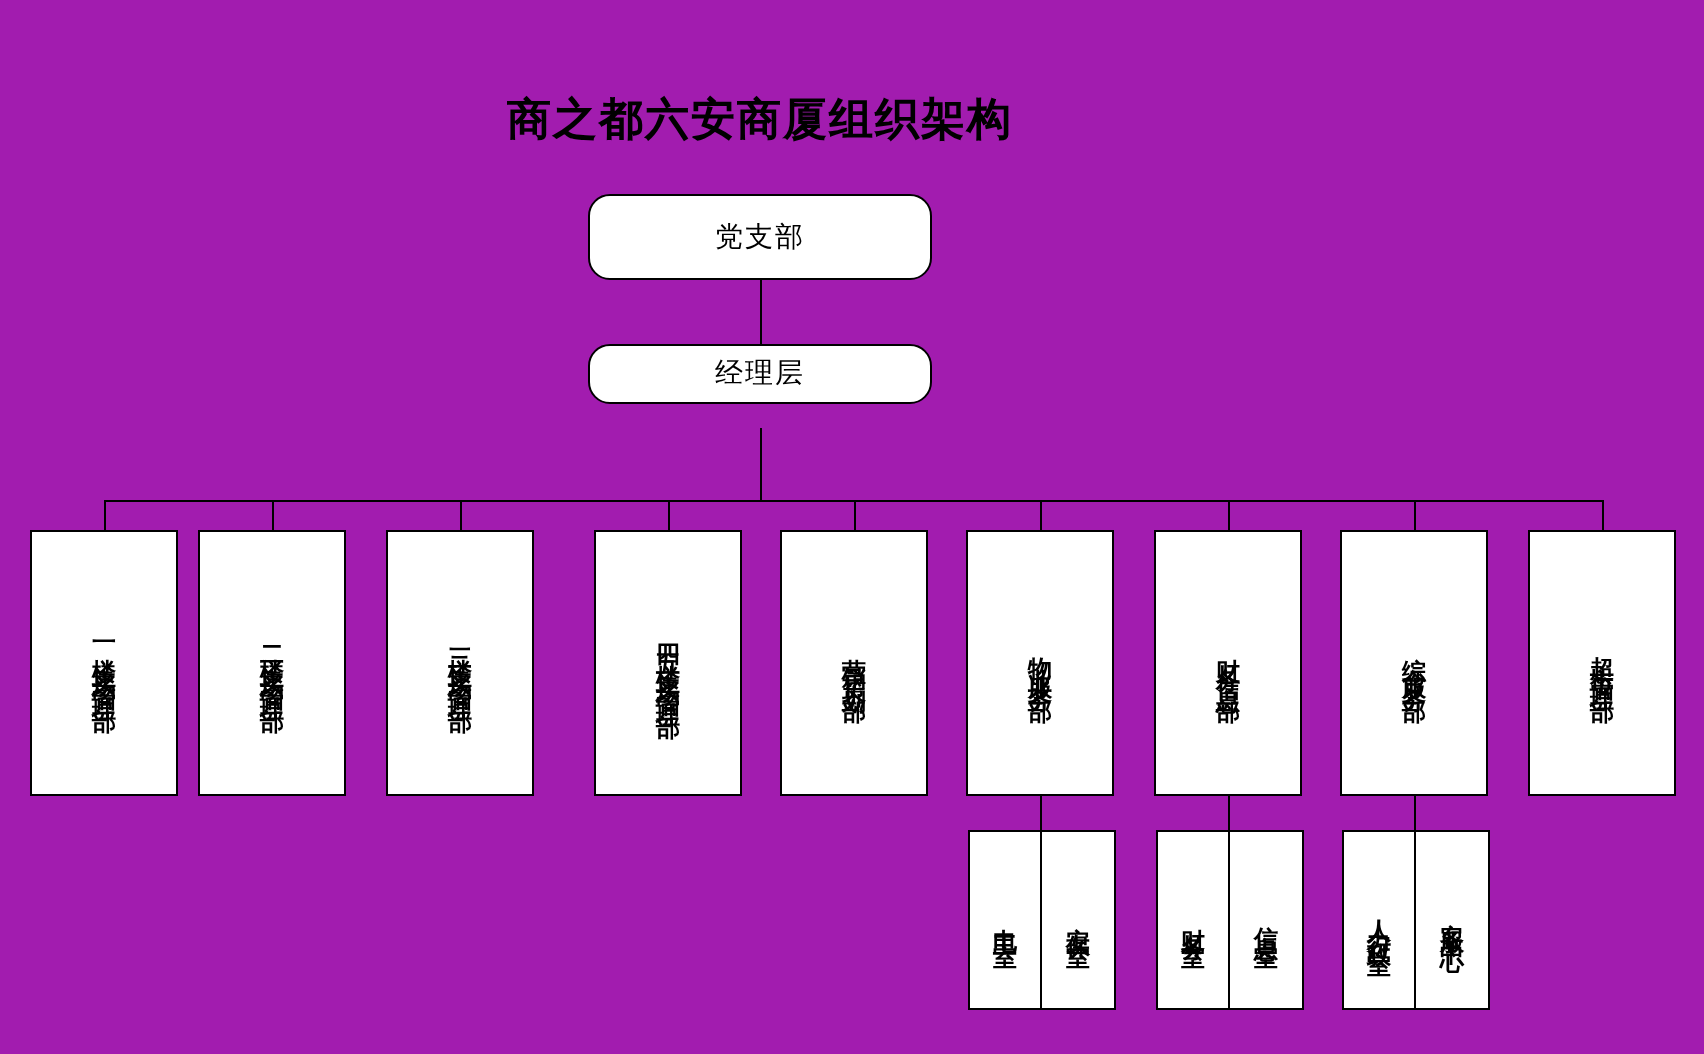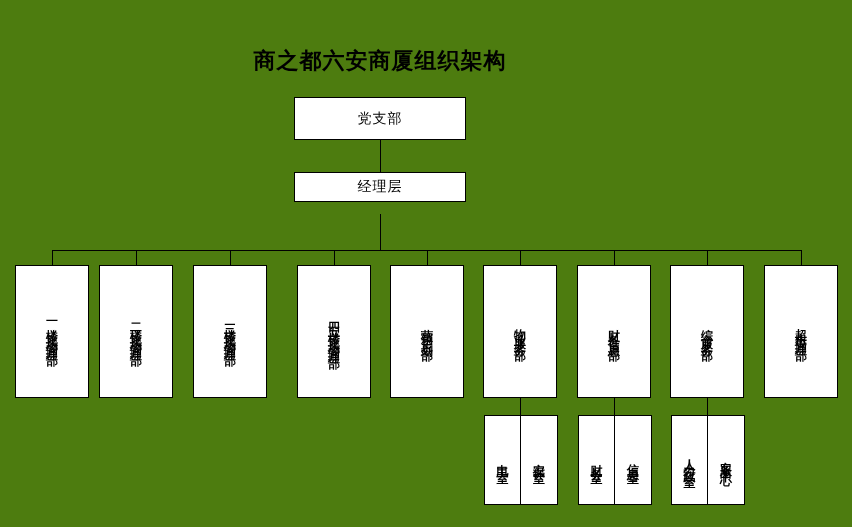--- a/index.html
+++ b/index.html
@@ -11,21 +11,21 @@
     width: 852px;
     height: 527px;
     font-family: "DejaVu Sans", sans-serif;
     color: #000000;
     overflow: hidden;
   }
   #chart-root {
     position: relative;
     width: 852px;
     height: 527px;
-    background: #4d7c0f;
+    background: #a21caf;
     text-decoration: underline;
   }
   #chart-title {
     position: absolute;
     left: 0;
     top: 46px;
     width: 760px;
     text-align: center;
     font-family: "DejaVu Serif", "Liberation Serif", serif;
     font-weight: bold;
@@ -40,20 +40,21 @@
     border: 1px solid #000000;
     background: #ffffff;
   }
   .node-h {
     display: flex;
     align-items: center;
     justify-content: center;
     font-family: "DejaVu Sans", "Liberation Sans", sans-serif;
     font-size: 14px;
     letter-spacing: 1px;
+    border-radius: 11px;
   }
   .node-v {
     display: flex;
     align-items: center;
     justify-content: center;
   }
   .vtext {
     writing-mode: vertical-rl;
     text-orientation: upright;
     font-family: "DejaVu Sans", "Liberation Sans", sans-serif;

